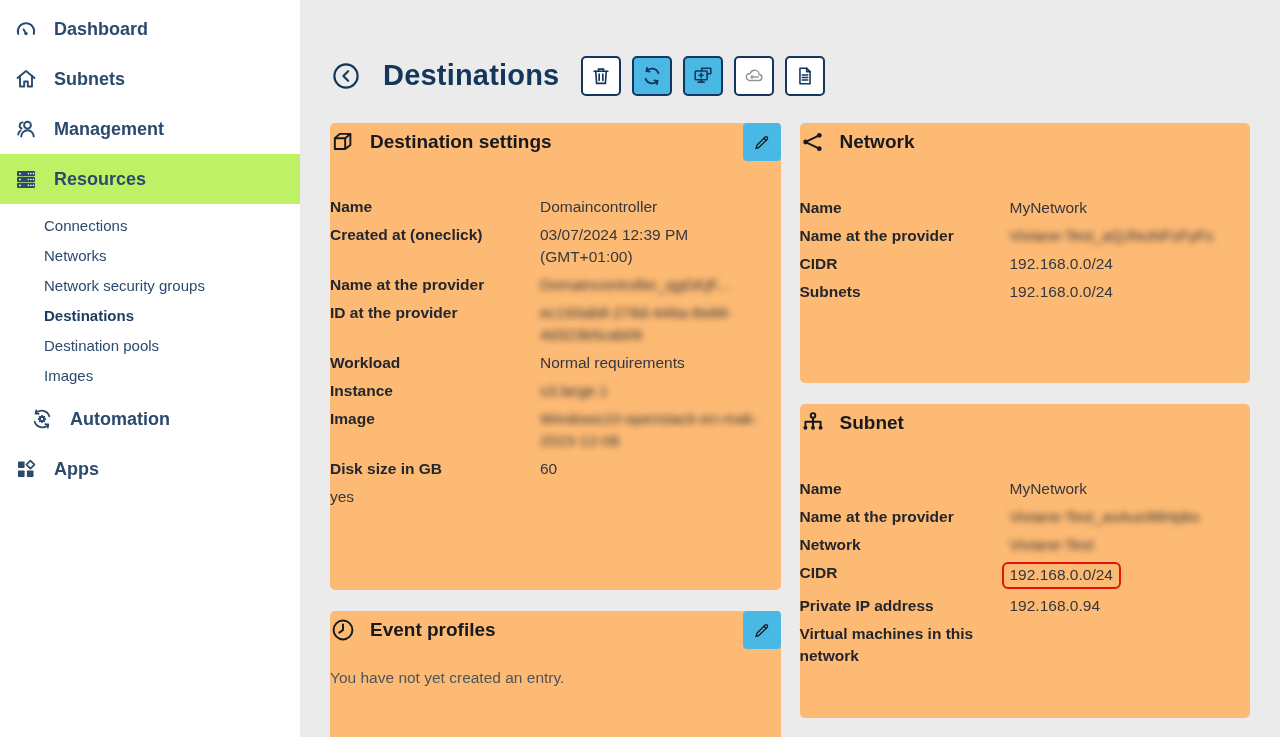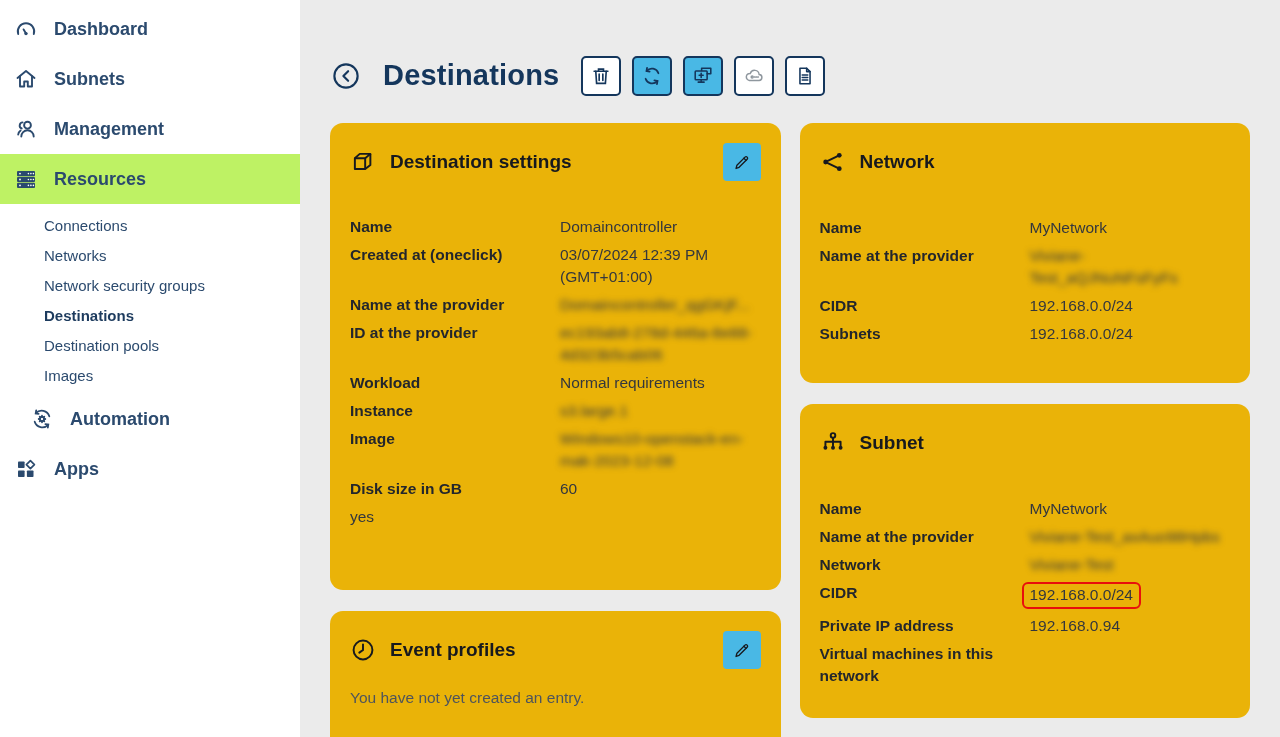--- a/index.html
+++ b/index.html
@@ -27,21 +27,21 @@
   .page-title { font-size:29px; font-weight:bold; color:#14365c; margin-left:21px; letter-spacing:.2px; }
   .toolbar { display:flex; gap:11px; margin-left:22px; }
   .tool-btn { width:40px; height:40px; border:2px solid #14365c; border-radius:5px; background:#ffffff;
               display:flex; align-items:center; justify-content:center; cursor:pointer; padding:0; color:#14365c; }
   .tool-btn.blue { background:#49b8e5; }
   .tool-btn svg { width:22px; height:22px; }
   .tool-btn .gray { color:#8f979e; }
   
   .content { position:absolute; top:123px; left:30px; width:920px; display:flex; gap:19px; }
   .col { flex:1; display:flex; flex-direction:column; gap:21px; }
-  .card { background:#eab308; border-radius:13px; padding:20px; color:#23262c; }
+  .card { background:#fdba74; border-radius:5px; color:#23262c; }
   .card-header { display:flex; align-items:center; min-height:38px; }
   .card-header svg { width:26px; height:26px; color:#17191e; flex:0 0 26px; }
   .card-title { font-size:19px; font-weight:bold; color:#17191e; margin-left:14px; }
   .edit-btn { margin-left:auto; width:38px; height:38px; border:none; border-radius:4px; background:#49b8e5;
               display:flex; align-items:center; justify-content:center; cursor:pointer; color:#14365c; padding:0; }
   .edit-btn svg { width:19px; height:19px; }
   .rows { margin-top:35px; }
   .rows-late { margin-top:36px; }
   .row { display:flex; font-size:15.5px; line-height:22px; margin-bottom:6px; }
   .row .lbl { width:210px; flex:0 0 210px; font-weight:bold; color:#23262c; padding-right:12px; }

